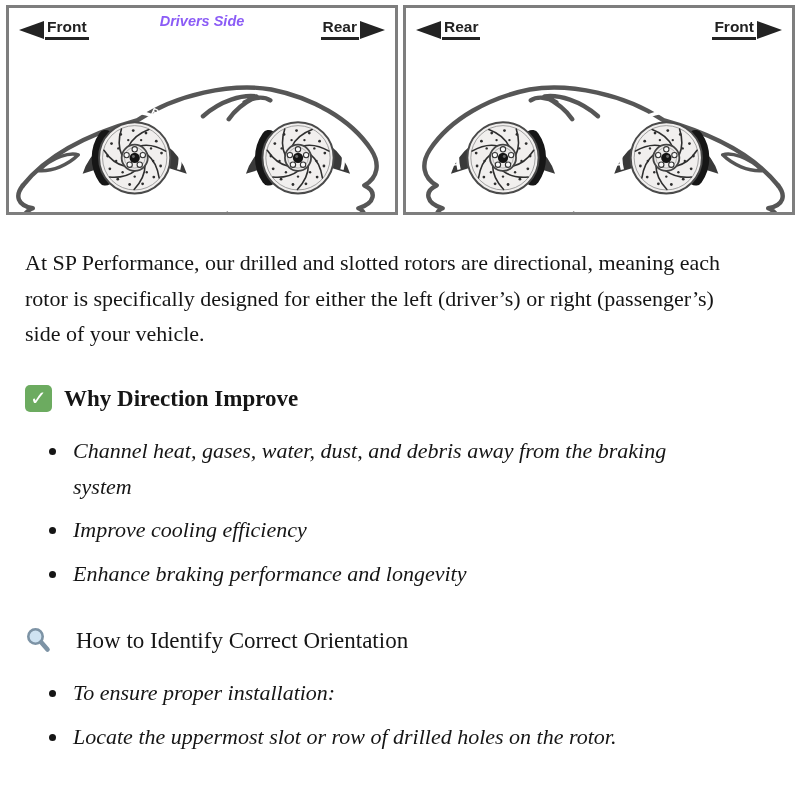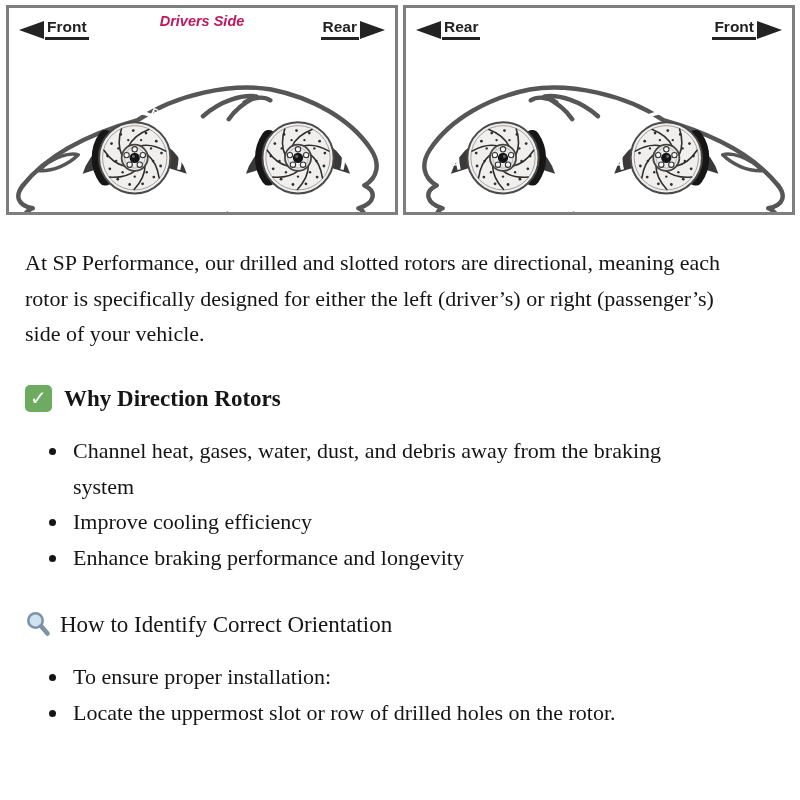--- a/index.html
+++ b/index.html
@@ -5,41 +5,41 @@
   * { box-sizing: border-box; }
   html,body { margin:0; padding:0; background:#ffffff; }
   body { width:800px; font-family:"Liberation Serif", serif; color:#151515; }
 
   
   .diagram { display:flex; gap:5px; padding:5px 5px 0 6px;border-radius:14px; }
   .panel { flex:1 1 0; border:3px solid #7e7e7e; background:#fff; position:relative; height:210px; overflow:hidden; }
   .panel-header { position:relative; height:50px; padding:7px 12px 0 12px; }
   .panel-titles { position:absolute; left:0; right:0; top:4px; text-align:center; font-family:"Liberation Sans", sans-serif; }
   .panel-title { font-size:25px; font-weight:bold; letter-spacing:0.5px; color:#1b1b1b; line-height:1.05; }
-  .panel-subtitle { font-size:14.5px; font-weight:bold; font-style:italic; color:#be185d; margin-top:1px; }
+  .panel-subtitle { font-size:14.5px; font-weight:bold; font-style:italic; color:#8b5cf6; margin-top:1px; }
   .dir-label { position:absolute; top:10px; font-family:"Liberation Sans", sans-serif; font-size:15.5px; font-weight:bold; color:#222; }
   .dir-label .lbl { border-bottom:3.5px solid #232323; padding:0 2px 1px 2px; display:inline-block; }
   .dir-left  { left:36px; }
   .dir-right { right:36px; }
   .tri { width:0; height:0; border-top:9px solid transparent; border-bottom:9px solid transparent; position:absolute; top:3px; }
   .tri-left  { border-right:25px solid #232323; left:-26px; }
   .tri-right { border-left:25px solid #232323; right:-26px; }
   .car-svg { position:absolute; left:0; top:48px; width:100%; height:162px; display:block; }
 
   
   .article { padding:14px 40px 12px 25px; font-size:22px; line-height:1.62; }
   .intro { margin:16px 0 0 0; max-width:705px; }
   .sec-heading { display:flex; align-items:center; gap:12px; font-size:23px; font-weight:bold; margin:28px 0 0 0; }
-  .sec-heading.light { font-weight:normal; margin-top:30px; gap:8px; }
+  .sec-heading.light { font-weight:normal; margin-top:30px; gap:24px; }
   .check-icon { width:27px; height:27px; border-radius:5px; display:inline-flex; align-items:center; justify-content:center;
                 color:#fff; font-size:20px; font-weight:bold; flex:0 0 auto; font-family:"DejaVu Sans", sans-serif; }
   .mag-icon { width:27px; height:29px; flex:0 0 auto; }
   .lead { margin:24px 0 0 0; }
   ul.bullets { margin:16px 0 0 0; padding:0 0 0 44px; max-width:670px; }
-  ul.bullets li { margin:0 0; padding-left:4px; }
+  ul.bullets li { margin:8px 0; padding-left:4px;font-style:italic; }
 </style>
 </head>
 <body>
 
 <div class="diagram">
 
   <div class="panel">
     <div class="panel-header">
       <div class="dir-label dir-left">
         <span class="tri tri-left"></span>
@@ -289,21 +289,21 @@
   </div>
 
 </div>
 
 <div class="article">
 
   <p class="intro">At SP Performance, our drilled and slotted rotors are directional, meaning each rotor is specifically designed for either the left (driver’s) or right (passenger’s) side of your vehicle.</p>
 
   <h2 class="sec-heading">
     <span class="check-icon" id="check-icon" style="background: rgb(108, 171, 96);">✓</span>
-    <span>Why Direction Rotors</span>
+    <span>Why Direction Improve</span>
   </h2>
 
 
   <ul class="bullets">
     <li>Channel heat, gases, water, dust, and debris away from the braking system</li>
     <li>Improve cooling efficiency</li>
     <li>Enhance braking performance and longevity</li>
   </ul>
 
   <h2 class="sec-heading light">

